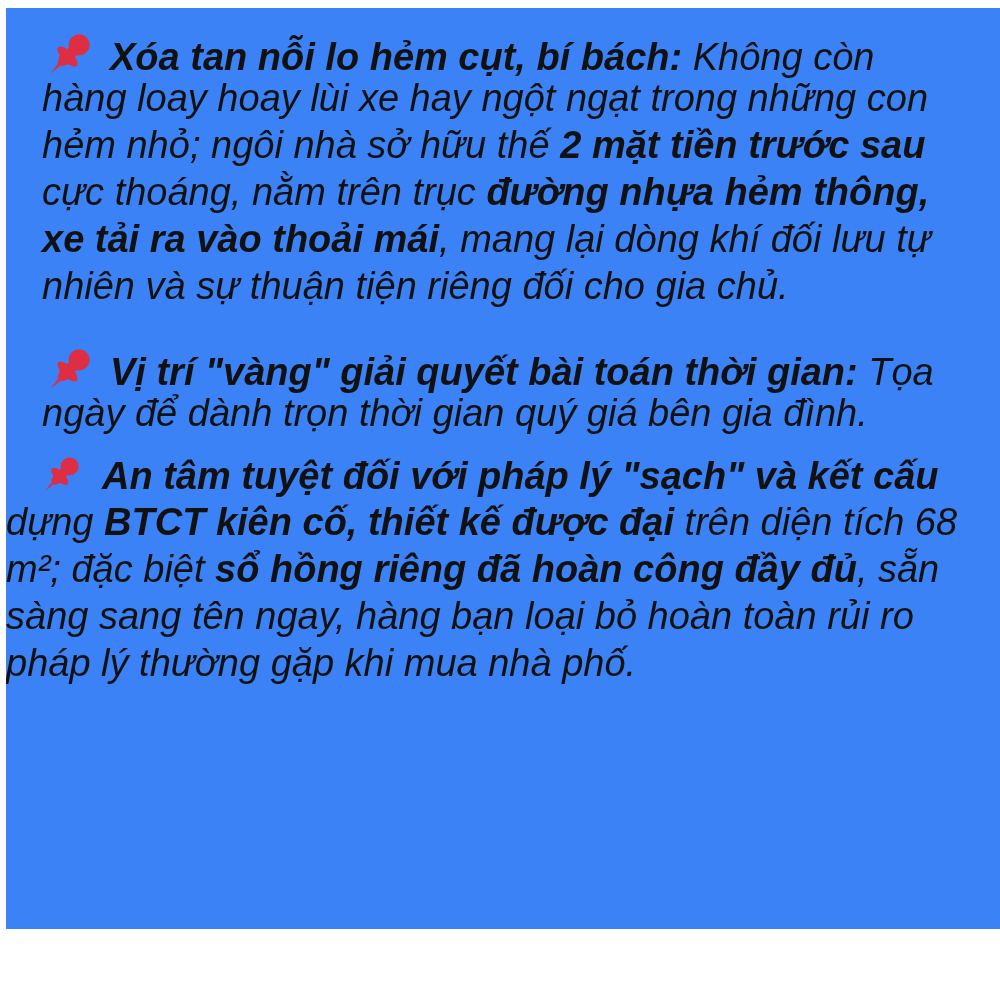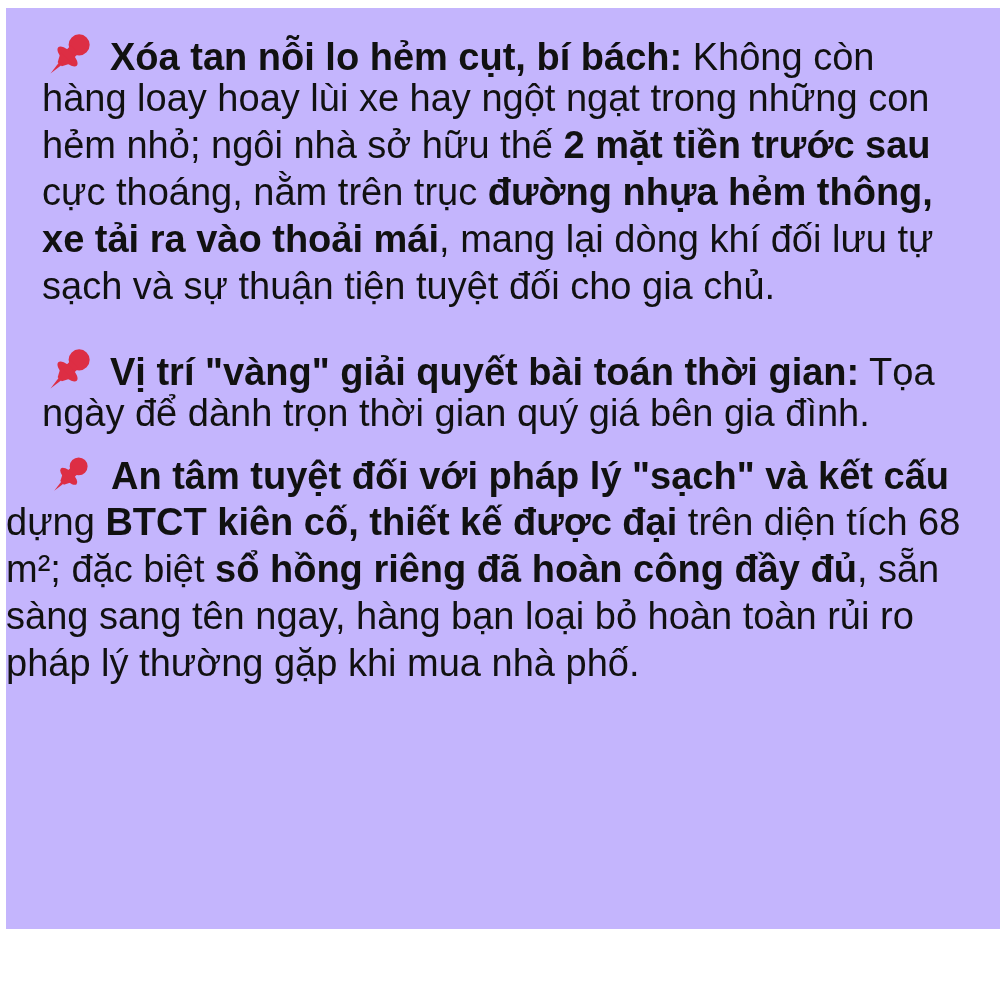--- a/index.html
+++ b/index.html
@@ -42,48 +42,48 @@
   }
   .seg-bold { font-weight: bold; }
   .seg-regular { font-weight: normal; }
   .pin-icon {
     display: inline-block;
     width: 54px;
     height: 54px;
     vertical-align: -12px;
     margin-right: 14px;
   }
-  .paragraph.flush .line.has-pin { padding-left: 41px; }
+  .paragraph.flush .line.has-pin { padding-left: 32px; }
   .paragraph.flush .pin-icon {
     width: 46px;
     height: 46px;
     vertical-align: -9px;
     margin-right: 18px;
   }
 </style>
 </head>
 <body>
 
 <div class="canvas">
-  <div class="panel" id="panel" style="background: #c4b5fd;">
+  <div class="panel" id="panel" style="background: #3b82f6; font-style: italic;">
       <div class="paragraph indented p-first" style="color: rgb(17, 17, 17);">
         <div class="line has-pin"><svg viewBox="0 0 64 64" xmlns="http://www.w3.org/2000/svg" class="pin-icon" fill="#dd2e44">
     <g transform="rotate(45 32 32)">
       <circle cx="32" cy="15" r="12.5"></circle>
       <rect x="25.5" y="22" width="13" height="11"></rect>
       <ellipse cx="32" cy="34.5" rx="15.5" ry="6.5"></ellipse>
       <path d="M23 37 L41 37 L35.5 47.5 L28.5 47.5 Z"></path>
       <path d="M29.8 46 L34.2 46 L32 63 Z"></path>
     </g>
   </svg><span class="seg-bold">Xóa tan nỗi lo hẻm cụt, bí bách:</span><span class="seg-regular"> Không còn</span></div>
         <div class="line"><span class="seg-regular">hàng loay hoay lùi xe hay ngột ngạt trong những con</span></div>
         <div class="line"><span class="seg-regular">hẻm nhỏ; ngôi nhà sở hữu thế </span><span class="seg-bold">2 mặt tiền trước sau</span></div>
         <div class="line"><span class="seg-regular">cực thoáng, nằm trên trục </span><span class="seg-bold">đường nhựa hẻm thông,</span></div>
         <div class="line"><span class="seg-bold">xe tải ra vào thoải mái</span><span class="seg-regular">, mang lại dòng khí đối lưu tự</span></div>
-        <div class="line"><span class="seg-regular">sạch và sự thuận tiện tuyệt đối cho gia chủ.</span></div>
+        <div class="line"><span class="seg-regular">nhiên và sự thuận tiện riêng đối cho gia chủ.</span></div>
       </div>
       <div class="paragraph indented p-mid" style="color: rgb(17, 17, 17);">
         <div class="line has-pin"><svg viewBox="0 0 64 64" xmlns="http://www.w3.org/2000/svg" class="pin-icon" fill="#dd2e44">
     <g transform="rotate(45 32 32)">
       <circle cx="32" cy="15" r="12.5"></circle>
       <rect x="25.5" y="22" width="13" height="11"></rect>
       <ellipse cx="32" cy="34.5" rx="15.5" ry="6.5"></ellipse>
       <path d="M23 37 L41 37 L35.5 47.5 L28.5 47.5 Z"></path>
       <path d="M29.8 46 L34.2 46 L32 63 Z"></path>
     </g>

